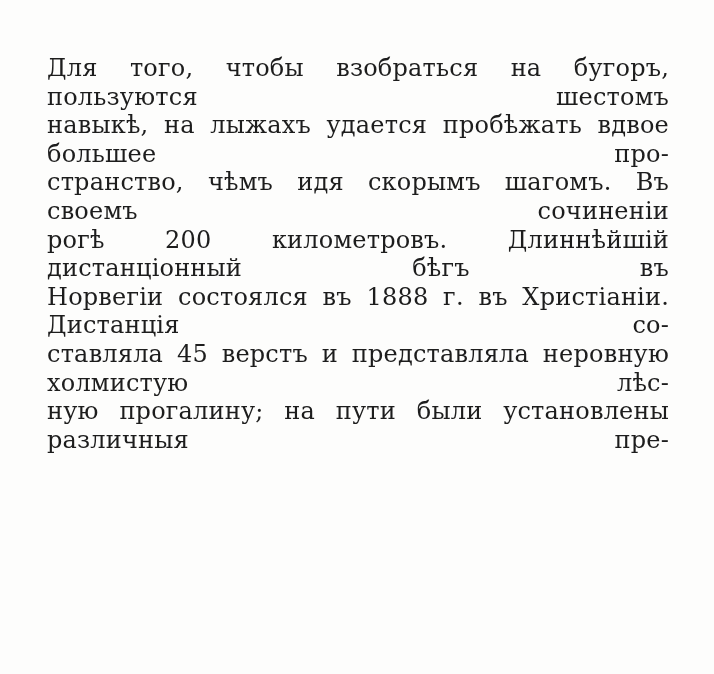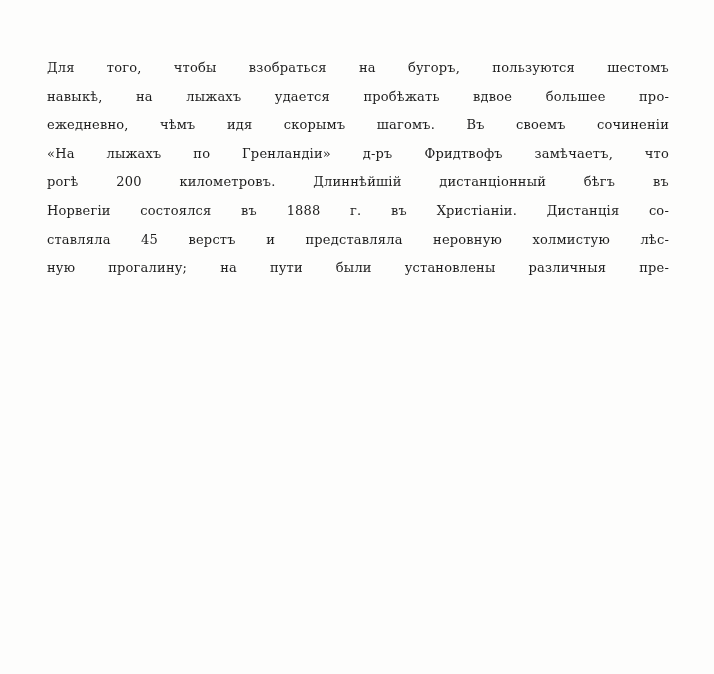--- a/index.html
+++ b/index.html
@@ -13,40 +13,39 @@
     background: #fdfdfc;
     overflow: hidden;
     color: #1d1d1d;
   }
   .text-block {
     position: absolute;
     left: 47px; top: 54px;
     width: 622px;
   }
   .line {
-    font-size: 13px;
+    font-size: 24px;
     line-height: 28.6px;
     text-align: justify;
     text-align-last: justify;
     letter-spacing: 0.2px;
     white-space: nowrap;
   }
   .line.justify { white-space: normal; }
 </style>
 </head>
 <body>
 
 <div class="page">
   <div class="text-block">
 
     <div>
       <div class="line justify">Для того, чтобы взобраться на бугоръ, пользуются шестомъ</div>
       <div class="line justify">навыкѣ, на лыжахъ удается пробѣжать вдвое большее про-</div>
-      <div class="line justify">ежедневно, чѣмъ идя скорымъ шагомъ. Въ своемъ сочиненіи</div>
-      <div class="line justify">«На лыжахъ по Гренландіи» д-ръ Фридтвофъ замѣчаетъ, что</div>
+      <div class="line justify">странство, чѣмъ идя скорымъ шагомъ. Въ своемъ сочиненіи</div>
       <div class="line justify">рогѣ 200 километровъ. Длиннѣйшій дистанціонный бѣгъ въ</div>
       <div class="line justify">Норвегіи состоялся въ 1888 г. въ Христіаніи. Дистанція со-</div>
       <div class="line justify">ставляла 45 верстъ и представляла неровную холмистую лѣс-</div>
       <div class="line justify">ную прогалину; на пути были установлены различныя пре-</div>
 
     </div>
 
   </div>
 </div>
 

